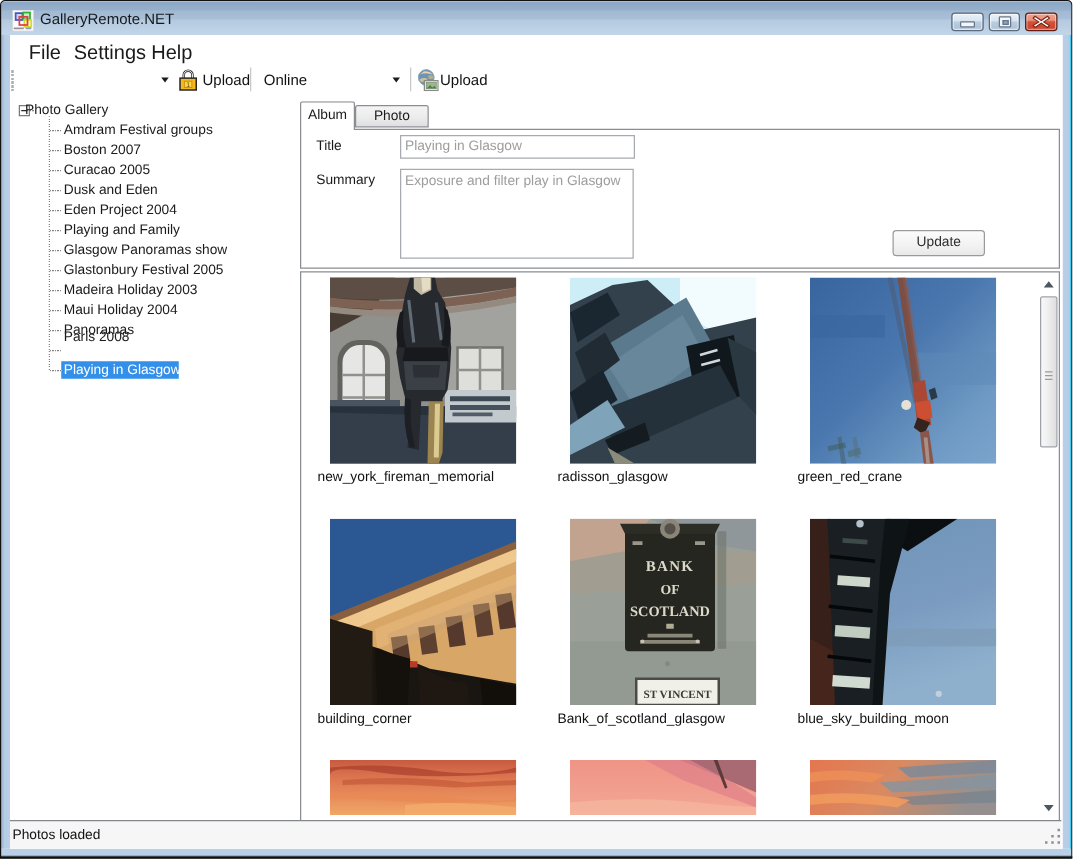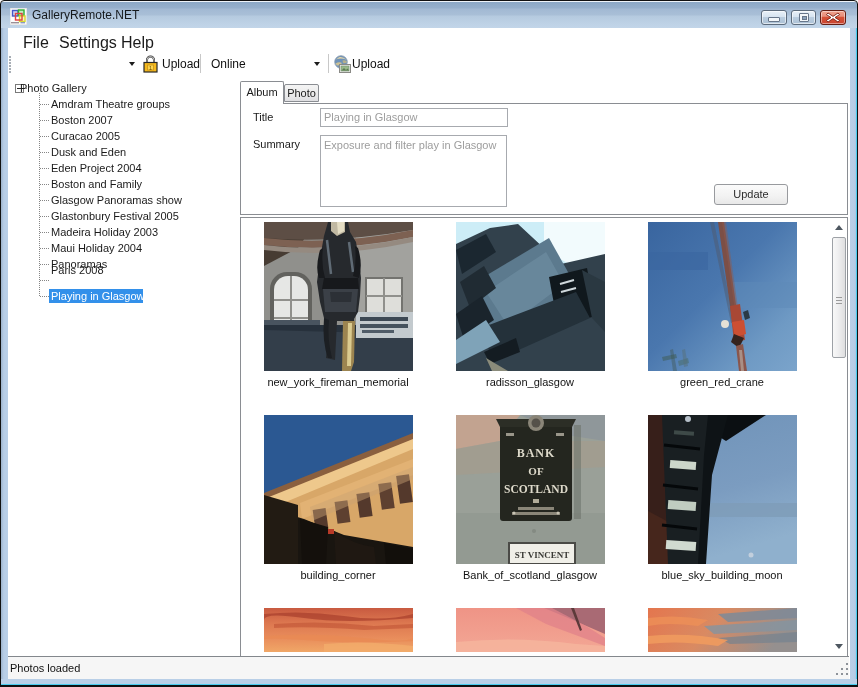--- a/index.html
+++ b/index.html
@@ -56,36 +56,36 @@
   #treeminus{left:17px;top:88px;width:5px;height:1px;background:#262626;}
   #treevline{left:39px;top:93px;width:1px;height:203px;
     background:repeating-linear-gradient(#858585 0px,#858585 1px,#fff 1px,#fff 2px);}
   .treedash{height:1px;background:repeating-linear-gradient(90deg,#858585 0px,#858585 1px,#fff 1px,#fff 2px);}
   .ti{position:absolute;left:51px;width:180px;}
   #treesel{left:49px;top:289px;width:94px;height:14px;background:#3390ea;}
   
   #tabalbum{left:240px;top:81px;width:44px;height:23px;background:#fff;
     border:1px solid #8a8d92;border-bottom:none;border-radius:2px 2px 0 0;
     text-align:center;line-height:21px;box-sizing:border-box;z-index:3;}
-  #tabphoto{left:284px;top:84px;width:35px;height:18px;
+  #tabphoto{left:284px;top:84px;width:59px;height:18px;
     background:linear-gradient(#f4f4f4,#ebebeb 60%,#dfdfe2);
     border:1px solid #8a8d92;border-radius:2px 2px 0 0;
     text-align:center;line-height:17px;box-sizing:border-box;z-index:1;}
   #tabpage{left:240px;top:103px;width:608px;height:112px;background:#fff;
     border:1px solid #8a8d92;box-sizing:border-box;z-index:2;}
   .ghostbox{border:1px solid #a7aaaf;box-sizing:border-box;color:#9d9d9d;
     padding-left:3px;background:#fff;z-index:4;}
   #updatebtn{left:714px;top:184px;width:74px;height:21px;z-index:4;
     border:1px solid #989a9e;border-radius:3px;box-sizing:border-box;
     background:linear-gradient(#fbfbfb,#f2f2f2 60%,#e8e8e8);
     text-align:center;line-height:19px;color:#2d2d2d;}
   
   #gridpanel{left:240px;top:217px;width:608px;height:440px;background:#fff;
     border:1px solid #8a8d92;box-sizing:border-box;}
-  .cap{position:absolute;width:192px;text-align:center;color:#121212;}
+  .cap{position:absolute;width:192px;text-align:left;color:#121212;margin-left:12px;}
   .thumb{position:absolute;}
   #sbthumb{left:832px;top:237px;width:14px;height:121px;box-sizing:border-box;
     border:1px solid #9da1a6;border-radius:2px;
     background:linear-gradient(90deg,#f8f8f8,#f0f0f1 40%,#dededf);}
   .sbgrip{left:836px;width:6px;height:1px;background:#9b9b9b;}
   .arrup{width:0;height:0;border-left:4.5px solid transparent;border-right:4.5px solid transparent;
     border-bottom:5px solid #4e5760;}
   .arrdn2{width:0;height:0;border-left:4.5px solid transparent;border-right:4.5px solid transparent;
     border-top:5px solid #4e5760;}
 </style>
@@ -150,31 +150,31 @@
   </svg>
   <div class="abs tbtext" style="left:352px">Upload</div>
 
   <div class="abs" id="treebox"></div>
   <div class="abs" id="treeminus"></div>
   <div class="abs" id="treevline"></div>
   <div class="abs treedash" style="left:24px;top:88px;width:5px"></div>
   <div class="abs" style="left:20px;top:82px">Photo Gallery</div>
   <div class="abs" id="treesel"></div>
   <div class="abs treedash" style="left:40px;top:104px;width:9px"></div>
-<div class="ti" style="top:98px">Amdram Theatre groups</div>
+<div class="ti" style="top:98px">Amdram Festival groups</div>
   <div class="abs treedash" style="left:40px;top:120px;width:9px"></div>
 <div class="ti" style="top:114px">Boston 2007</div>
   <div class="abs treedash" style="left:40px;top:136px;width:9px"></div>
 <div class="ti" style="top:130px">Curacao 2005</div>
   <div class="abs treedash" style="left:40px;top:152px;width:9px"></div>
 <div class="ti" style="top:146px">Dusk and Eden</div>
   <div class="abs treedash" style="left:40px;top:168px;width:9px"></div>
 <div class="ti" style="top:162px">Eden Project 2004</div>
   <div class="abs treedash" style="left:40px;top:184px;width:9px"></div>
-<div class="ti" style="top:178px">Boston and Family</div>
+<div class="ti" style="top:178px">Playing and Family</div>
   <div class="abs treedash" style="left:40px;top:200px;width:9px"></div>
 <div class="ti" style="top:194px">Glasgow Panoramas show</div>
   <div class="abs treedash" style="left:40px;top:216px;width:9px"></div>
 <div class="ti" style="top:210px">Glastonbury Festival 2005</div>
   <div class="abs treedash" style="left:40px;top:232px;width:9px"></div>
 <div class="ti" style="top:226px">Madeira Holiday 2003</div>
   <div class="abs treedash" style="left:40px;top:248px;width:9px"></div>
 <div class="ti" style="top:242px">Maui Holiday 2004</div>
   <div class="abs treedash" style="left:40px;top:264px;width:9px"></div>
 <div class="ti" style="top:258px">Panoramas</div>

